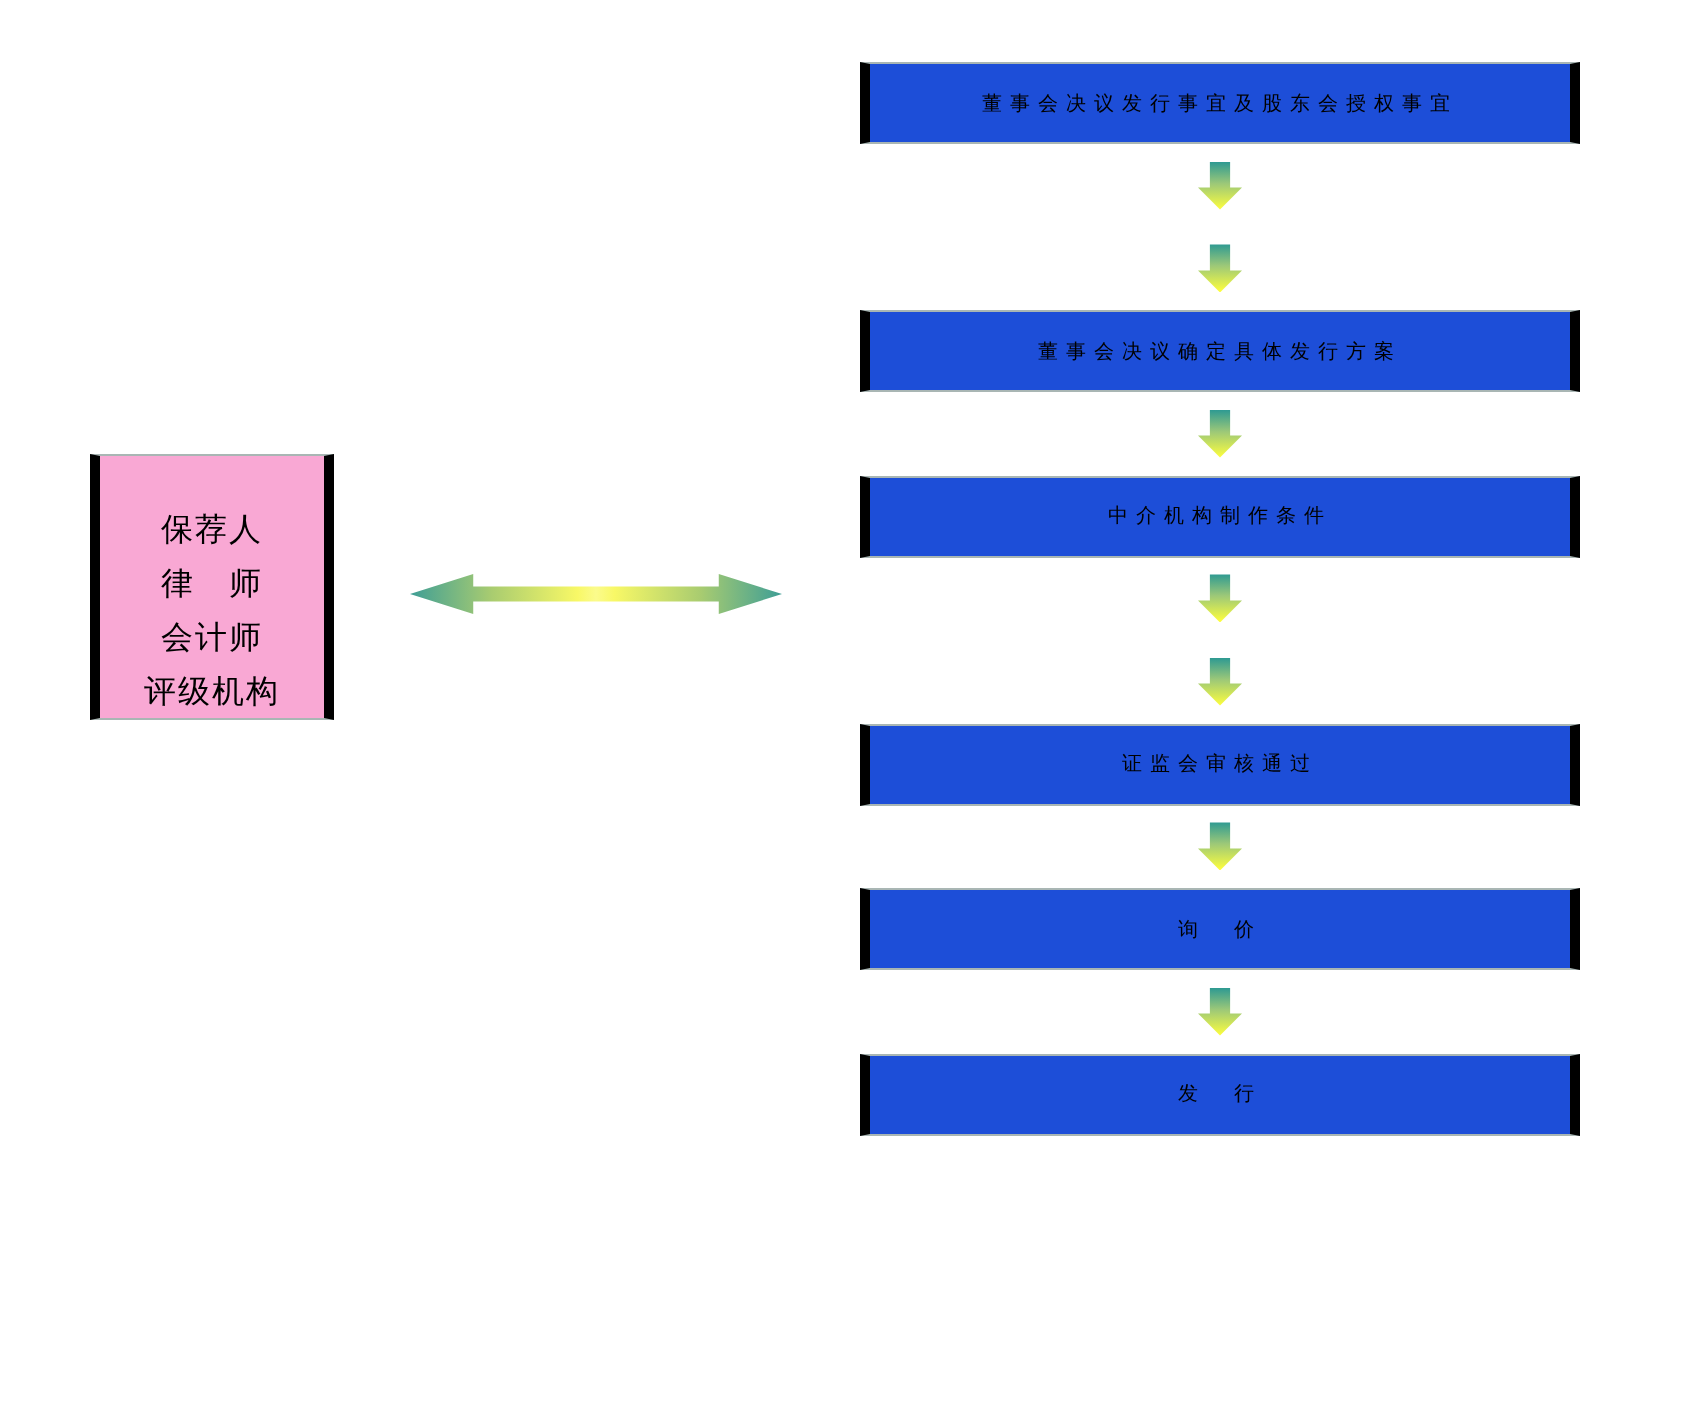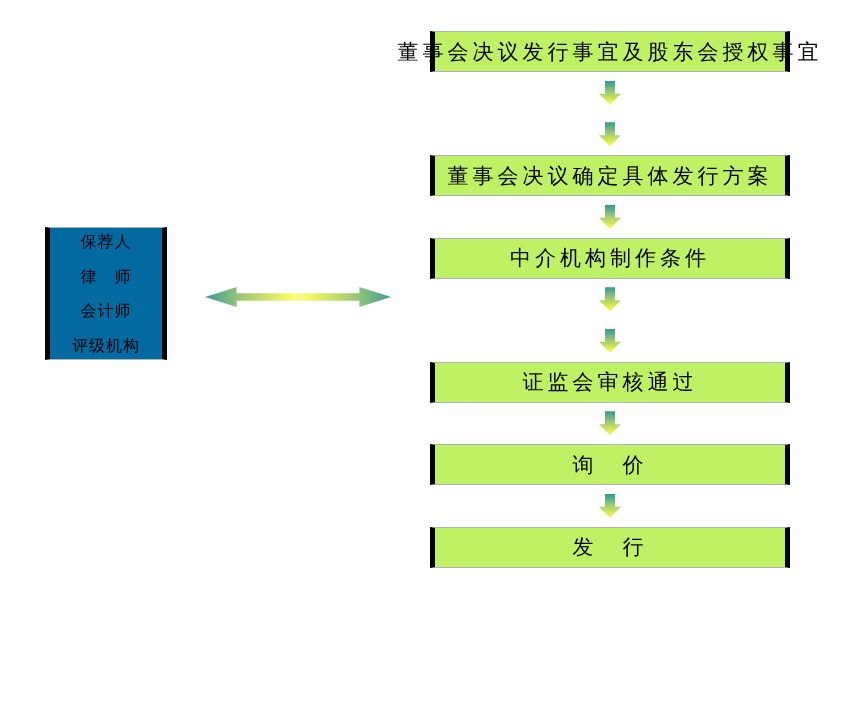--- a/index.html
+++ b/index.html
@@ -9,27 +9,27 @@
     background:#ffffff;
     font-family:"DejaVu Sans","Liberation Sans",sans-serif;
     color:#000;
     overflow:hidden;
   }
   
   .left-box{
     position:absolute;left:45px;top:227px;
     width:122px;height:133px;
     box-sizing:border-box;
-    background:#0369a1;
+    background:#f9a8d4;
     border-left:5px solid #000;
     border-right:5px solid #000;
     border-top:1px solid #a9b6b4;
     border-bottom:1px solid #a9b6b4;
     display:flex;flex-direction:column;
-    justify-content:space-between;align-items:center;
+    justify-content:flex-end;align-items:center;
     font-size:16px;line-height:27px;letter-spacing:1px;
     text-align:center;
   }
   
   .middle-label{
     position:absolute;left:275px;top:200px;
     font-size:16px;line-height:27px;letter-spacing:1px;
     white-space:pre;
   }
   
@@ -41,27 +41,27 @@
   }
   
   .flow-col{
     position:absolute;left:430px;top:31px;
     width:360px;
     display:flex;flex-direction:column;
   }
   .step{
     height:41px;flex:none;
     box-sizing:border-box;
-    background:#bef264;
+    background:#1d4ed8;
     border-left:5px solid #000;
     border-right:5px solid #000;
     border-top:1px solid #a9b6b4;
     border-bottom:1px solid #a9b6b4;
     display:flex;align-items:center;justify-content:center;
-    font-size:21px;letter-spacing:4px;
+    font-size:10px;letter-spacing:4px;
     white-space:pre;
   }
   .arrow-zone{
     height:41.5px;flex:none;
     display:flex;align-items:center;justify-content:center;
   }
   .down-arrow{
     width:22px;height:24px;
     background:linear-gradient(180deg,#2e9a92 0%,#9cc878 45%,#ffff3c 100%);
     clip-path:polygon(27% 0,73% 0,73% 54%,100% 54%,50% 100%,0 54%,27% 54%);

